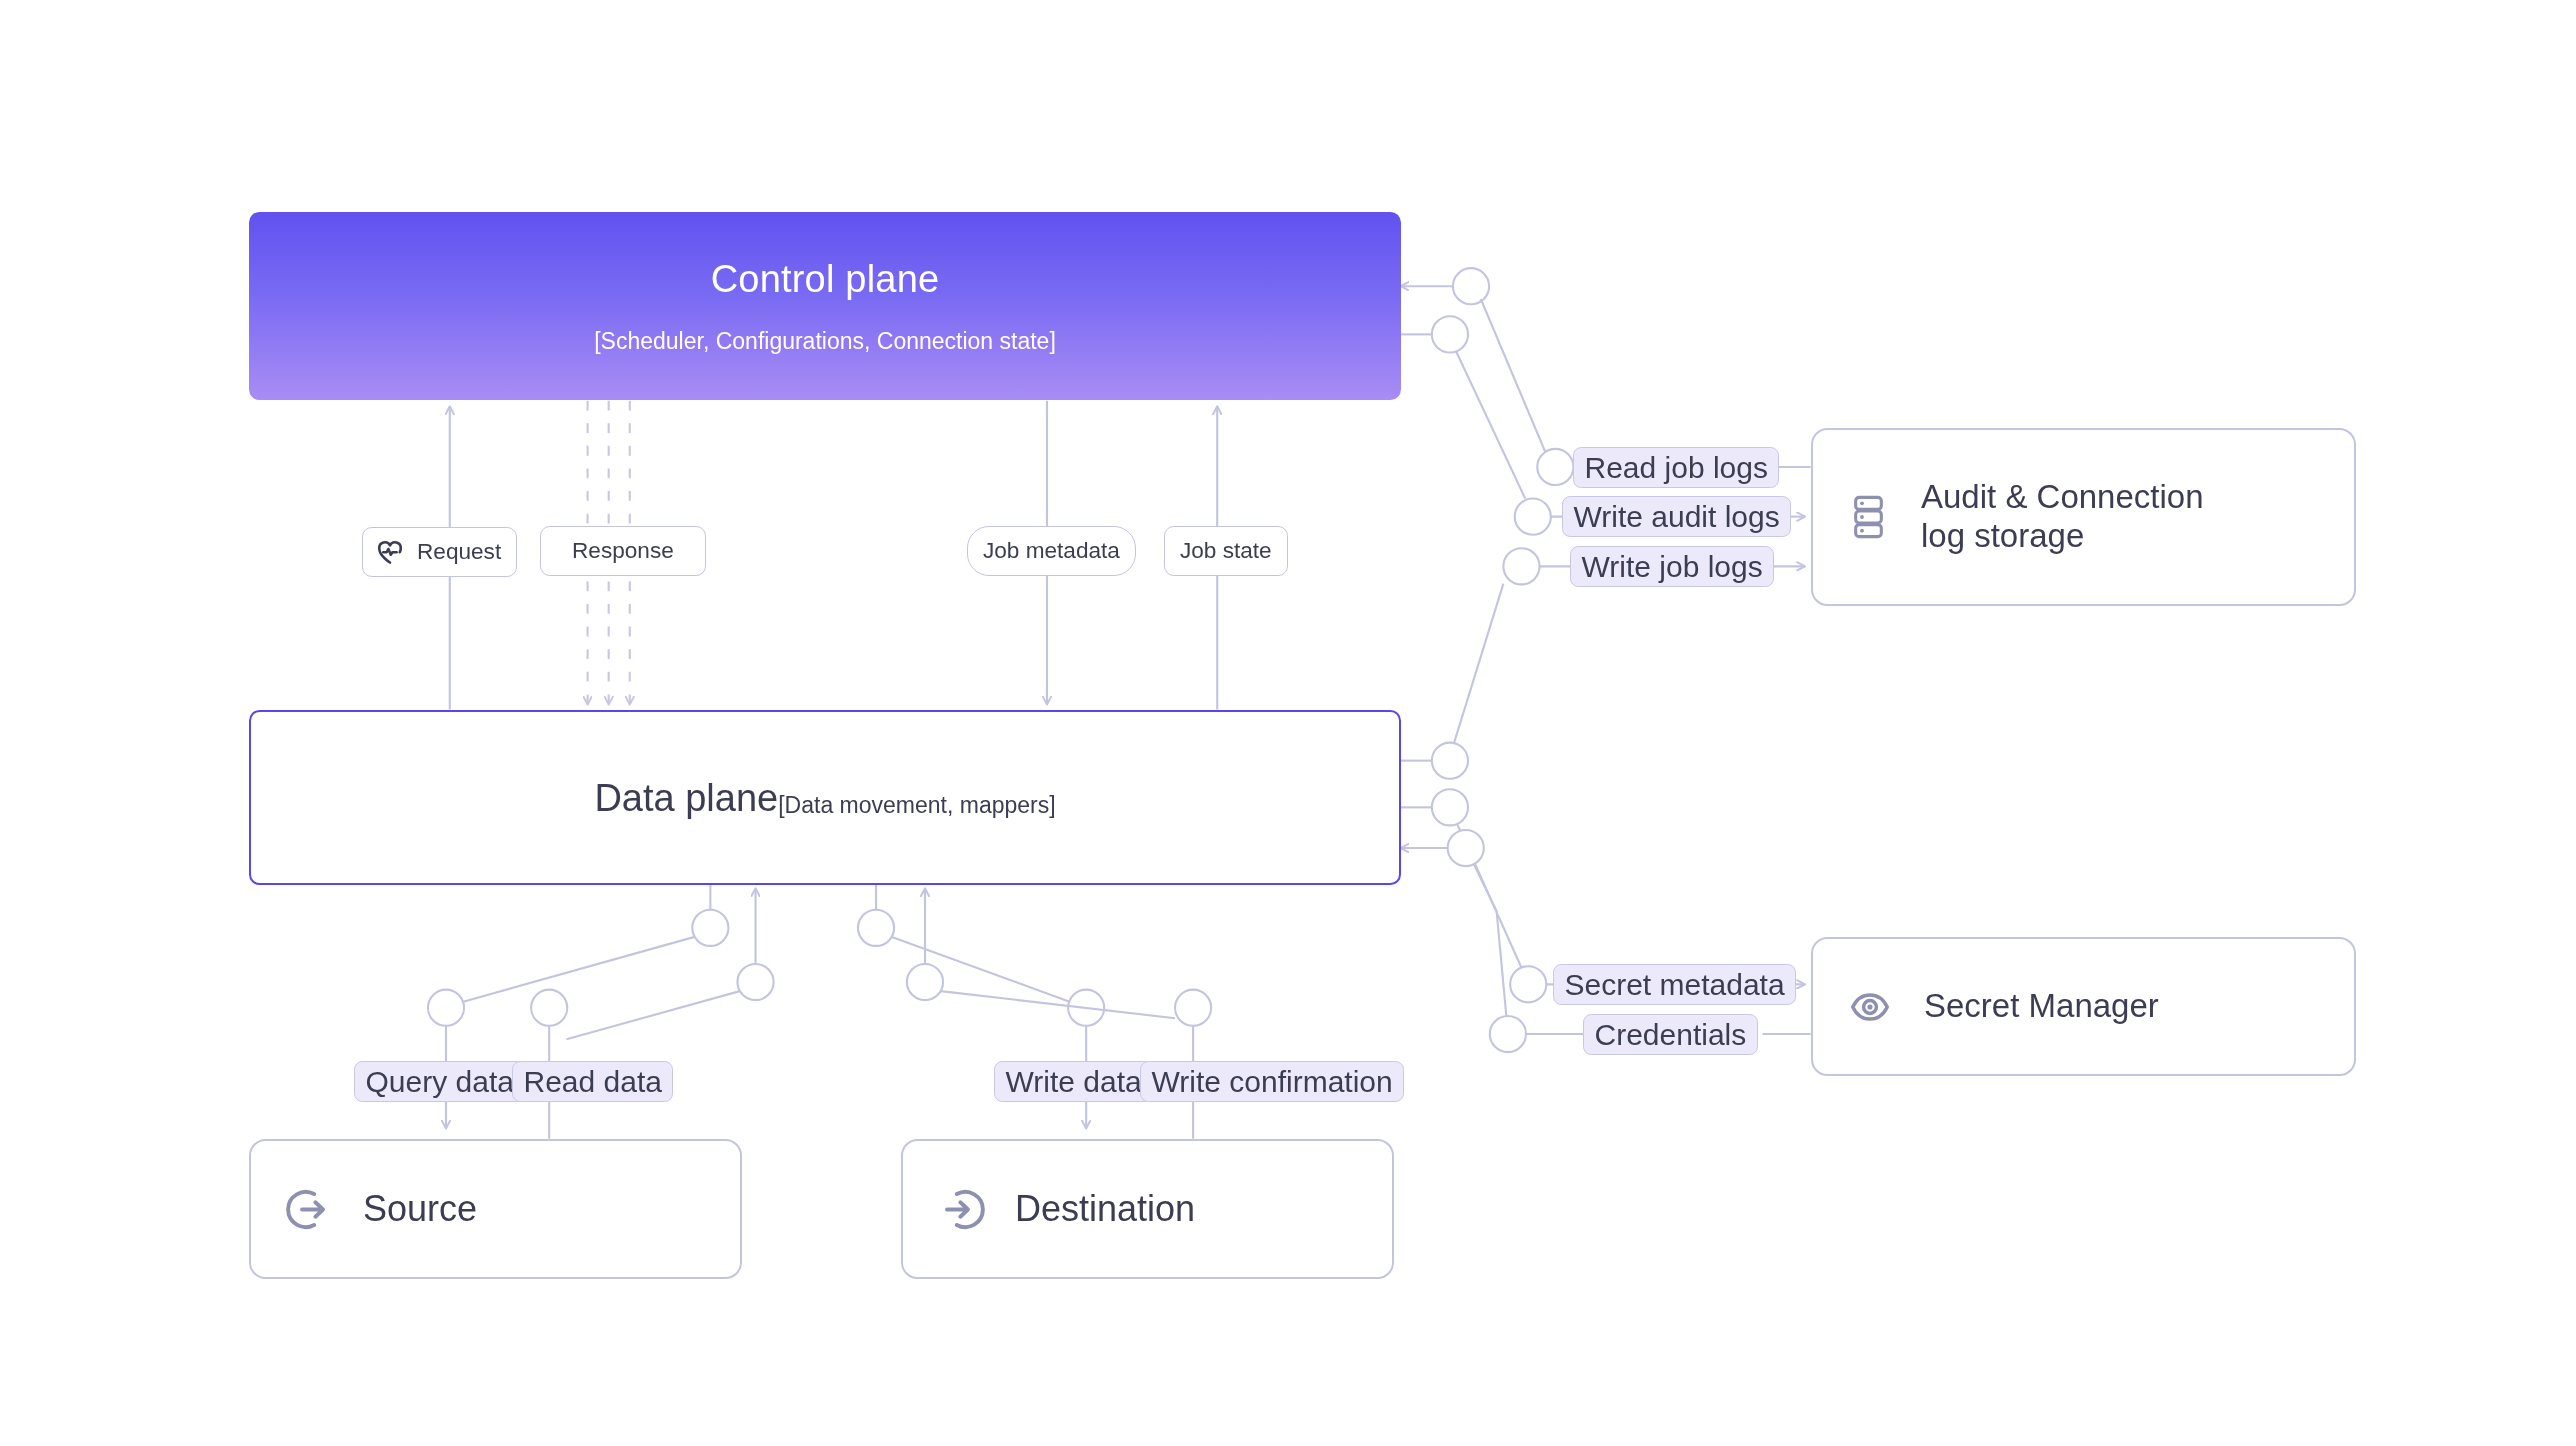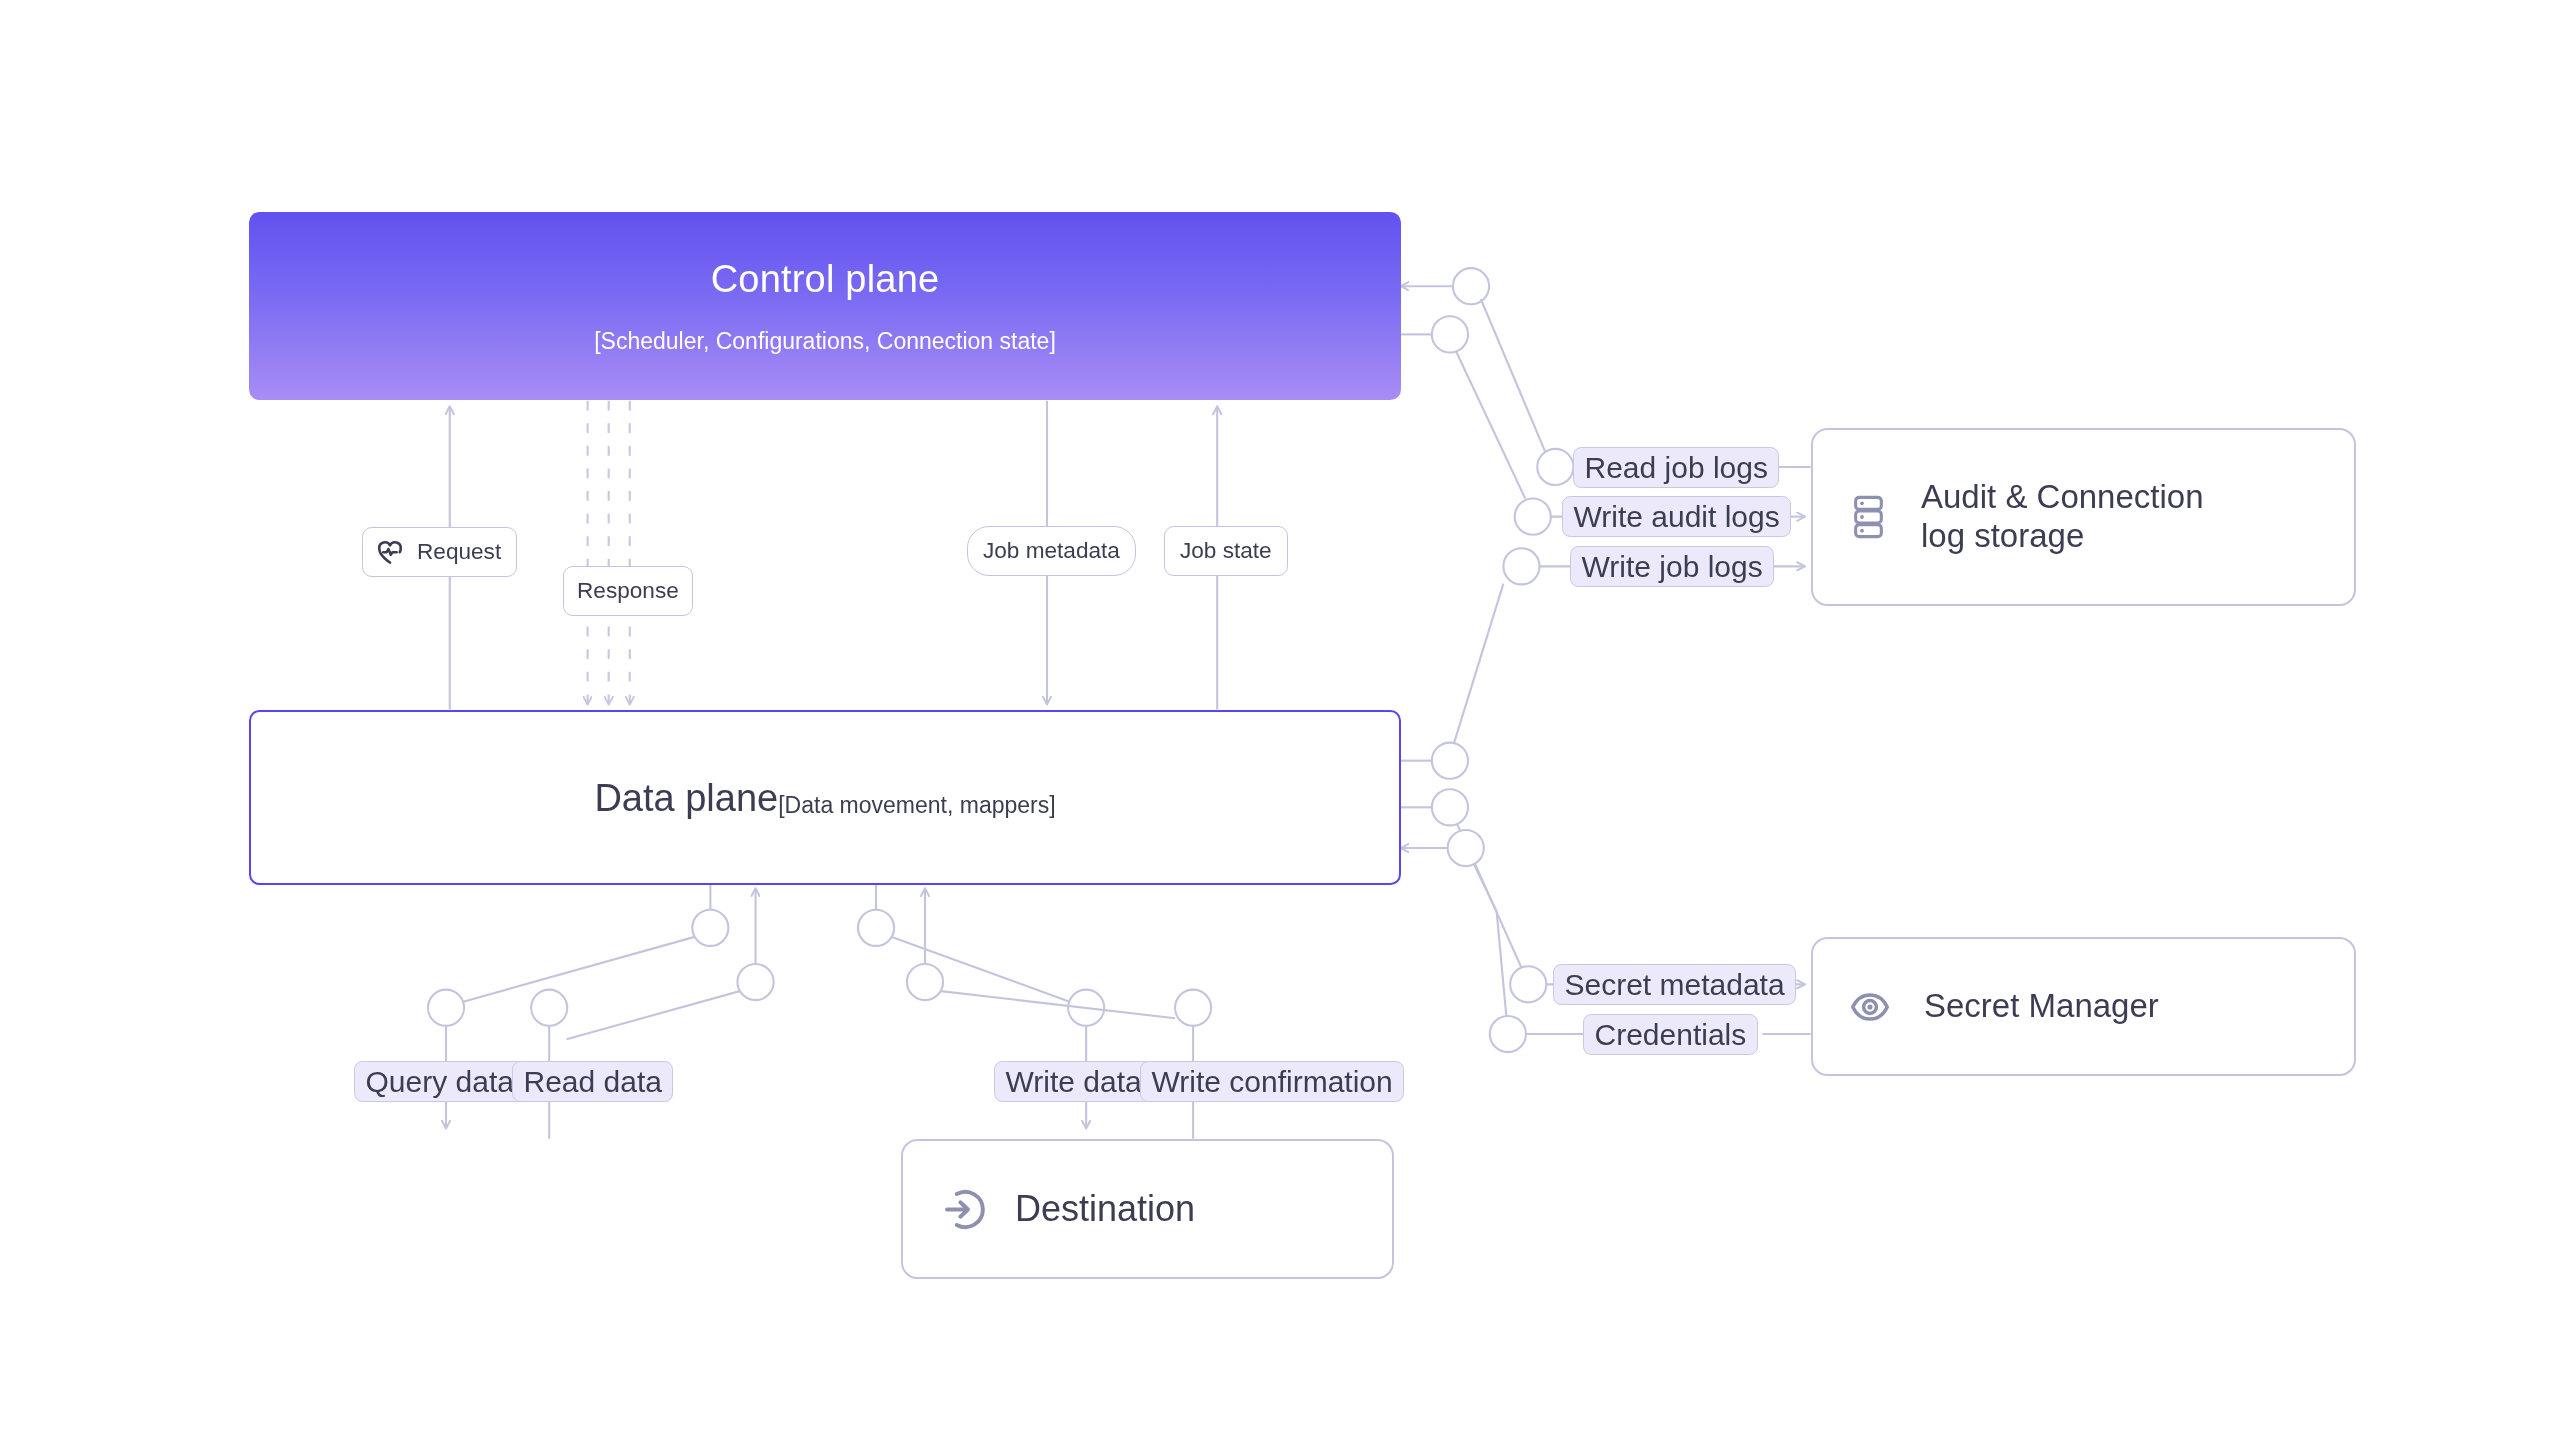--- a/index.html
+++ b/index.html
@@ -42,21 +42,21 @@
   #source-node{left:249px;top:1139px;width:493px;height:140px;}
   #destination-node{left:901px;top:1139px;width:493px;height:140px;}
   .endpoint .e-label{font-size:36px;color:#3c3d52;line-height:1;}
 
   
   .chip{position:absolute;box-sizing:border-box;background:#fff;
         border:1.9px solid #c3c4de;border-radius:9.8px;
         display:flex;align-items:center;justify-content:center;
         gap:12px;white-space:nowrap;color:#3c3d52;font-size:22.6px;height:50px;}
   #chip-request{left:362px;top:527px;padding:0 15px 0 12px;}
-  #chip-response{left:563px;top:526px;padding:0 13px;margin-top:40px;}
+  #chip-response{left:540px;top:526px;padding:0 31px;}
   #chip-job-metadata{left:967px;top:526px;padding:0 15px;border-radius:22px;}
   #chip-job-state{left:1164px;top:526px;padding:0 15px;}
 
   
   .tag{position:absolute;box-sizing:border-box;background:#eceafa;
        border:1.9px solid #c9c8e4;border-radius:8.3px;
        display:flex;align-items:center;justify-content:center;
        white-space:nowrap;color:#3c3d52;font-size:30px;height:41px;padding:0 10.5px;}
 
   #tag-read-job-logs{left:1573px;top:447px;}
@@ -196,20 +196,27 @@
 
   <div class="node service" id="secret-manager">
     <svg class="icn" width="44" height="44" viewBox="0 0 24 24">
       <path d="M2.6 12C4.7 7.6 8.1 5.4 12 5.4s7.3 2.2 9.4 6.6c-2.1 4.4-5.5 6.6-9.4 6.6S4.7 16.4 2.6 12Z" fill="none" stroke="#8e90b0" stroke-width="1.9" stroke-linejoin="round"></path>
       <circle cx="12" cy="12" r="3.5" fill="none" stroke="#8e90b0" stroke-width="1.9"></circle>
       <circle cx="12" cy="12" r="1.4" fill="#8e90b0"></circle>
     </svg>
     <div class="s-label">Secret Manager</div>
   </div>
 
+  <div class="node endpoint" id="source-node">
+    <svg class="icn" width="47" height="47" viewBox="0 0 24 24">
+      <path d="M14.4 4.1A9 9 0 1 0 14.4 19.9" fill="none" stroke="#8e90b0" stroke-width="2" stroke-linecap="round"></path>
+      <path d="M8.2 12h10.6M15 8.3 18.9 12 15 15.7" fill="none" stroke="#8e90b0" stroke-width="2" stroke-linecap="round" stroke-linejoin="round"></path>
+    </svg>
+    <div class="e-label">Source</div>
+  </div>
 
   <div class="node endpoint" id="destination-node">
     <svg class="icn" width="47" height="47" viewBox="0 0 24 24">
       <path d="M9.6 4.1A9 9 0 1 1 9.6 19.9" fill="none" stroke="#8e90b0" stroke-width="2" stroke-linecap="round"></path>
       <path d="M4.6 12h10.6M11.4 8.3 15.3 12l-3.9 3.7" fill="none" stroke="#8e90b0" stroke-width="2" stroke-linecap="round" stroke-linejoin="round"></path>
     </svg>
     <div class="e-label">Destination</div>
   </div>
 
   <div class="chip" id="chip-request">

